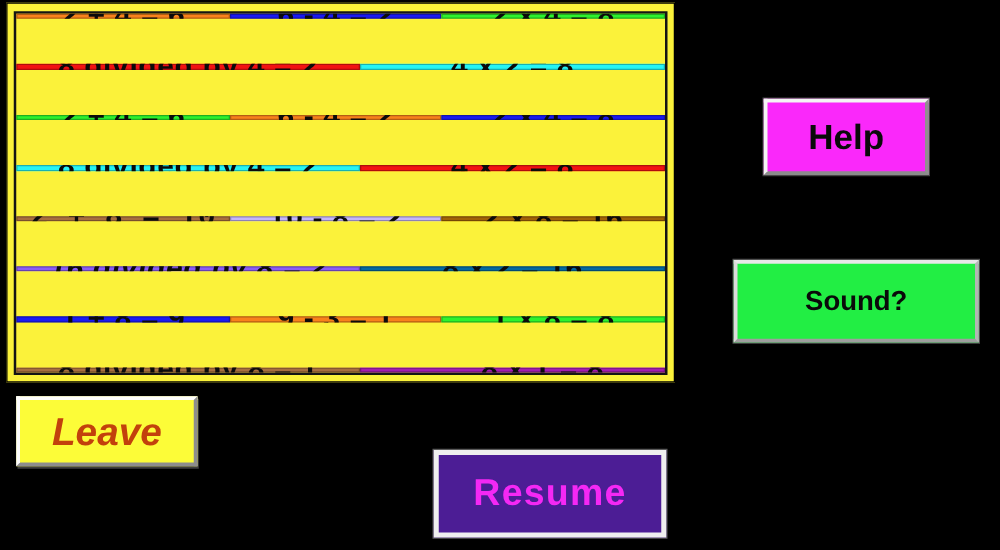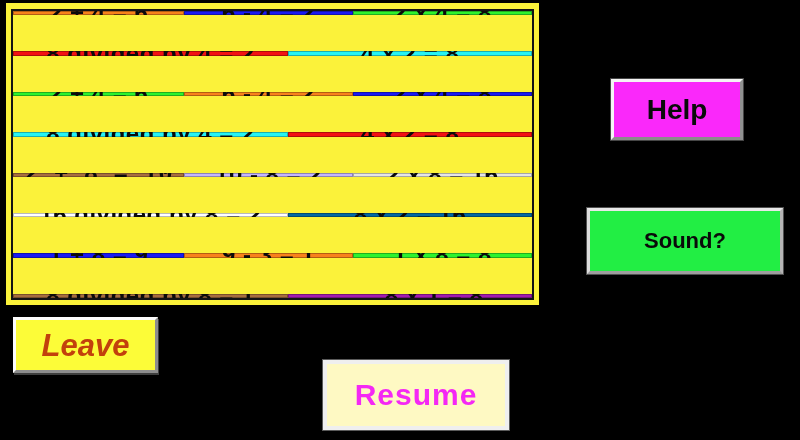--- a/index.html
+++ b/index.html
@@ -118,39 +118,39 @@
           <div class="cell" style="background: rgb(248, 130, 27); width: 32.5%;">6 - 4 = 2</div>
           <div class="cell" style="background: rgb(26, 26, 242); width: 34.5%;">2 x 4 = 8</div>
         </div>
         <div class="row">
           <div class="cell" style="background: rgb(38, 244, 244); width: 53%;">8 divided by 4 = 2</div>
           <div class="cell" style="background: rgb(242, 18, 18); width: 47%;">4 x 2 = 8</div>
         </div>
         <div class="row">
           <div class="cell" style="background: rgb(167, 110, 63); width: 33%; font-family: Liberation Mono, monospace;">2 + 8 = 10</div>
           <div class="cell" style="background: #c4b5fd; width: 32.5%;">10 - 8 = 2</div>
-          <div class="cell" style="background: #e5e5e5; width: 34.5%;">2 x 8 = 16</div>
+          <div class="cell" style="background: #a16207; width: 34.5%;">2 x 8 = 16</div>
         </div>
         <div class="row">
-          <div class="cell" style="background: #ffffff; width: 53%;">16 divided by 8 = 2</div>
+          <div class="cell" style="background: #8b5cf6; width: 53%; font-style: italic;">16 divided by 8 = 2</div>
           <div class="cell" style="background: #0369a1; width: 47%;">8 x 2 = 16</div>
         </div>
         <div class="row">
           <div class="cell" style="background: rgb(26, 26, 242); width: 33%;">1 + 8 = 9</div>
           <div class="cell" style="background: rgb(248, 130, 27); width: 32.5%;">9 - 3 = 1</div>
           <div class="cell" style="background: rgb(45, 242, 45); width: 34.5%;">1 x 8 = 8</div>
         </div>
         <div class="row">
           <div class="cell" style="background: rgb(167, 110, 63); width: 53%;">8 divided by 8 = 1</div>
           <div class="cell" style="background: #a21caf; width: 47%; padding-left: 48px;">8 x 1 = 8</div>
         </div>
       </div>
   </div>
 
   <button class="btn btn-help" style="background: rgb(250, 40, 250); color: rgb(10, 10, 10);">Help</button>
 
   <button class="btn btn-sound" style="background: rgb(34, 238, 68); color: rgb(10, 10, 10);">Sound?</button>
 
   <button class="btn btn-leave" style="background: rgb(252, 252, 56); color: #c2410c;">Leave</button>
 
-  <button class="btn btn-resume" style="background: #fef9c3; color: rgb(244, 40, 244);">Resume</button>
+  <button class="btn btn-resume" style="background: #4c1d95; color: rgb(244, 40, 244); margin-left: 24px;">Resume</button>
 
 </div>
 
 </body></html>

